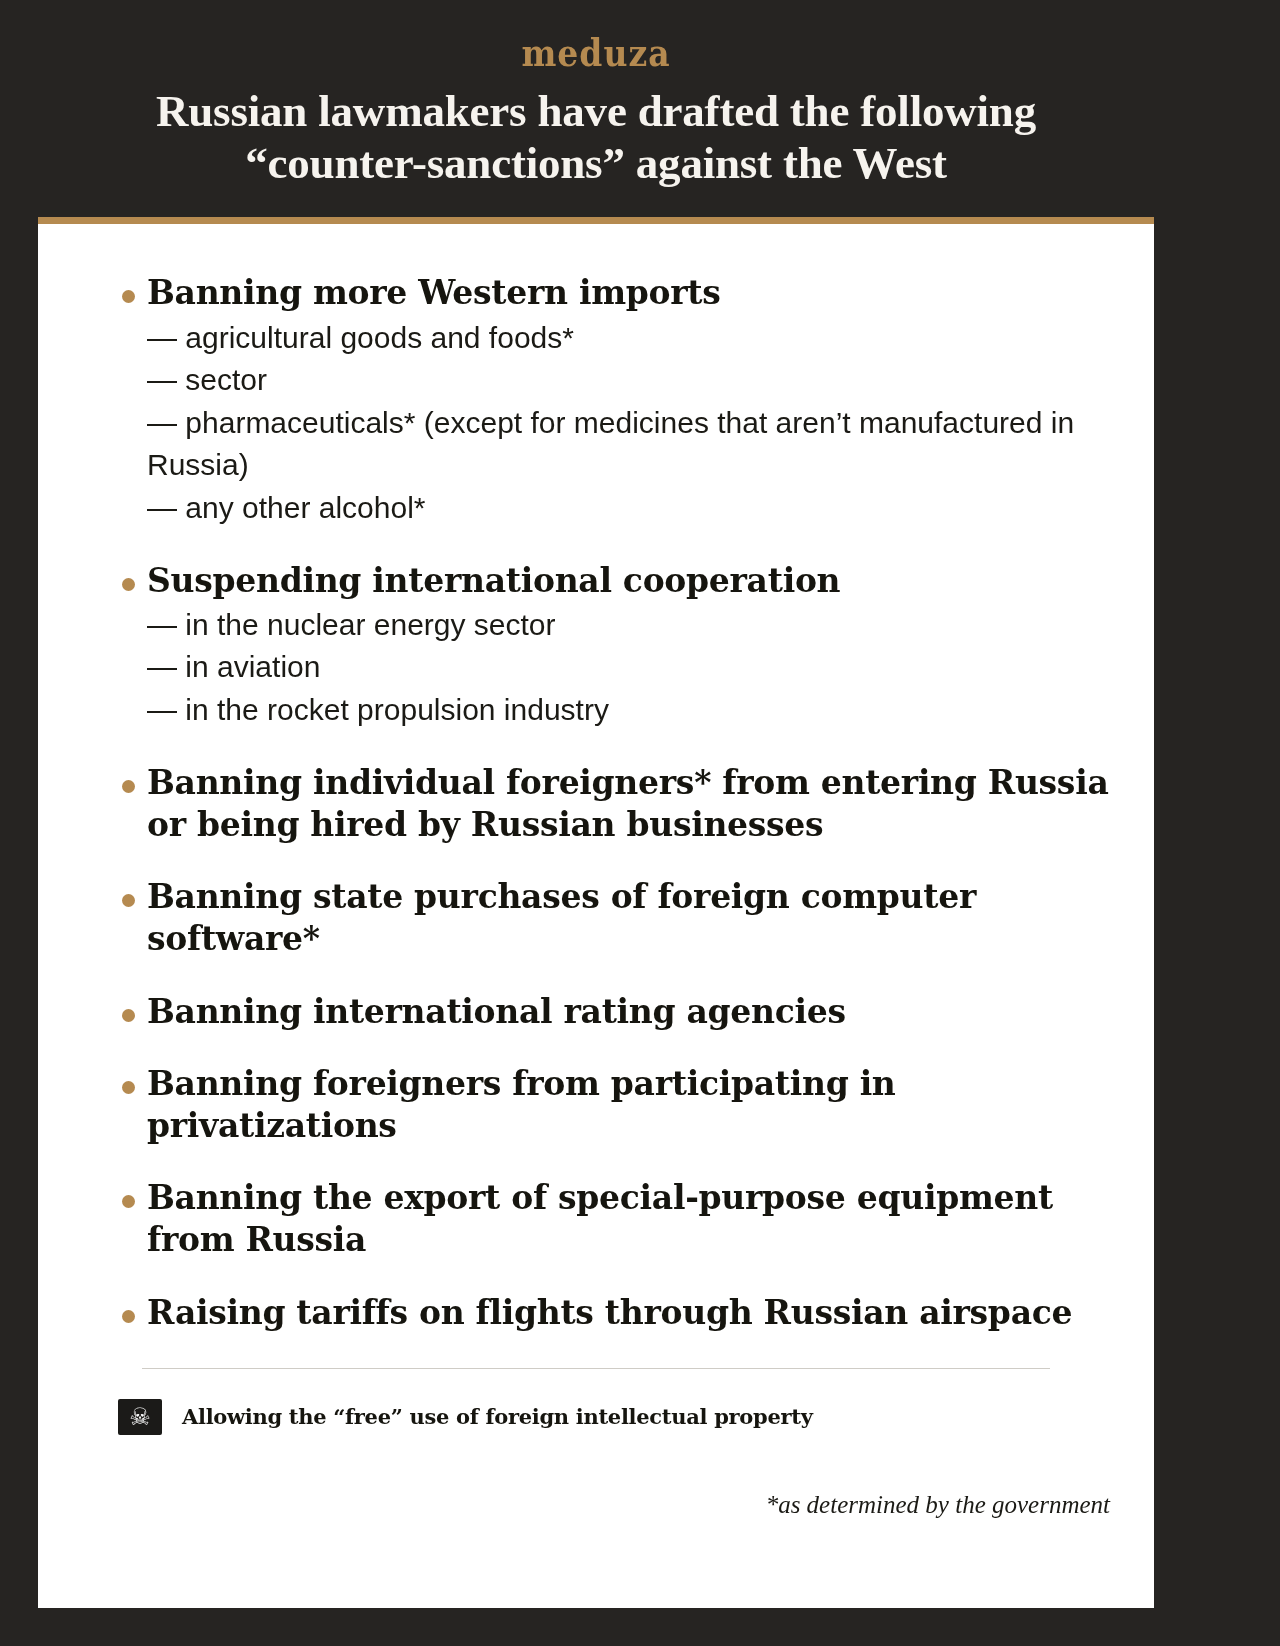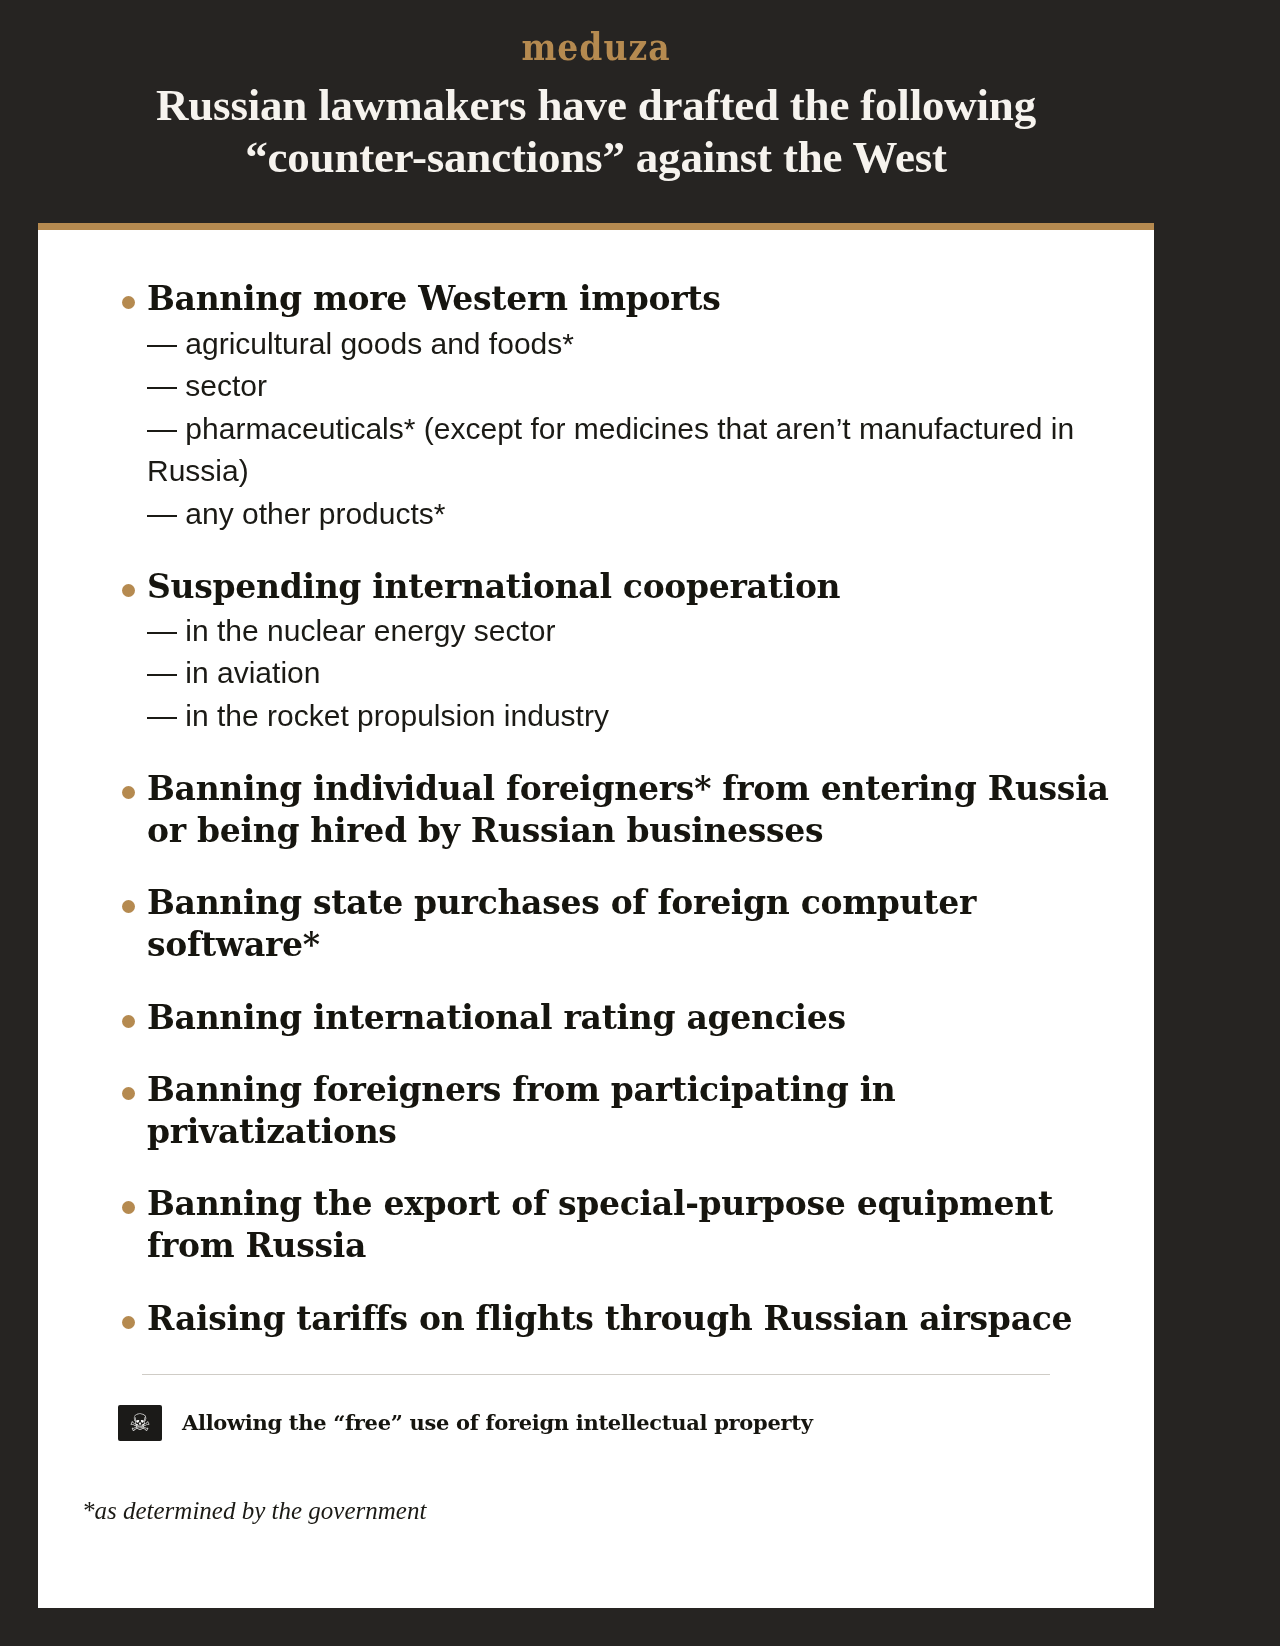--- a/index.html
+++ b/index.html
@@ -11,21 +11,21 @@
     height: 1646px;
     background: #262422;
     font-family: "Liberation Serif", serif;
     overflow: hidden;
   }
   .page {
     width: 1192px;
     height: 1646px;
     position: relative;
     box-sizing: border-box;
-    padding: 6px 38px 38px 38px;
+    padding: 12px 38px 38px 38px;
     display: flex;
     flex-direction: column;
   }
   .brand {
     text-align: center;
     padding-top: 22px;
     padding-bottom: 6px;
   }
   .brand-text {
     font-family: "DejaVu Serif", serif;
@@ -40,21 +40,21 @@
     color: #f6f3ee;
     text-align: center;
     font-family: Liberation Serif, serif;
     font-weight: bold;
     font-size: 45px;
     line-height: 1.16;
     letter-spacing: -0.2px;
     padding: 6px 40px 0 40px;
   }
   .card {
-    margin-top: 40px;
+    margin-top: 28px;
     background: #ffffff;
     border-top: 7px solid #b58a50;
     flex: 1;
     box-sizing: border-box;
     padding: 48px 44px 26px 44px;
     display: flex;
     flex-direction: column;
   }
   ul.bullets {
     list-style: none;
@@ -119,21 +119,21 @@
     border-radius: 2px;
   }
   .final-text {
     font-family: "DejaVu Serif", serif;
     font-weight: bold;
     font-size: 21px;
     color: #16150f;
     letter-spacing: -0.3px;
   }
   .footnote {
-    text-align: left;
+    text-align: right;
     font-family: "Liberation Serif", serif;
     font-style: italic;
     font-size: 25px;
     color: #1b1a15;
     margin-top: 56px;
   }
 </style>
 </head>
 <body>
 
@@ -152,21 +152,21 @@
 
     <ul class="bullets">
 
       <li class="bullet-item">
         <span class="dot"></span>
         <div class="b-title">Banning more Western imports</div>
         <div class="subs">
           <div class="sub">— agricultural goods and foods*</div>
           <div class="sub">— sector</div>
           <div class="sub">— pharmaceuticals* (except for medicines that aren’t manufactured in Russia)</div>
-          <div class="sub">— any other products*</div>
+          <div class="sub">— any other alcohol*</div>
         </div>
       </li>
 
       <li class="bullet-item">
         <span class="dot"></span>
         <div class="b-title">Suspending international cooperation</div>
         <div class="subs">
           <div class="sub">— in the nuclear energy sector</div>
           <div class="sub">— in aviation</div>
           <div class="sub">— in the rocket propulsion industry</div>

